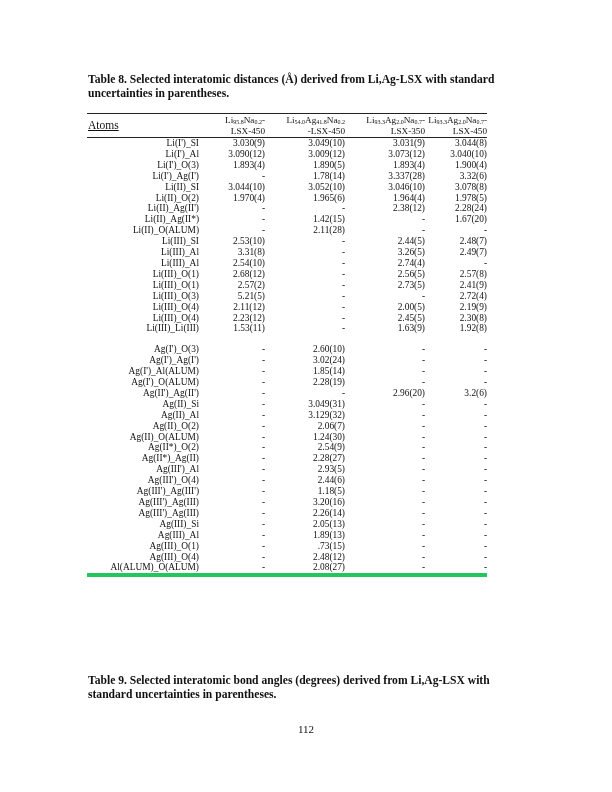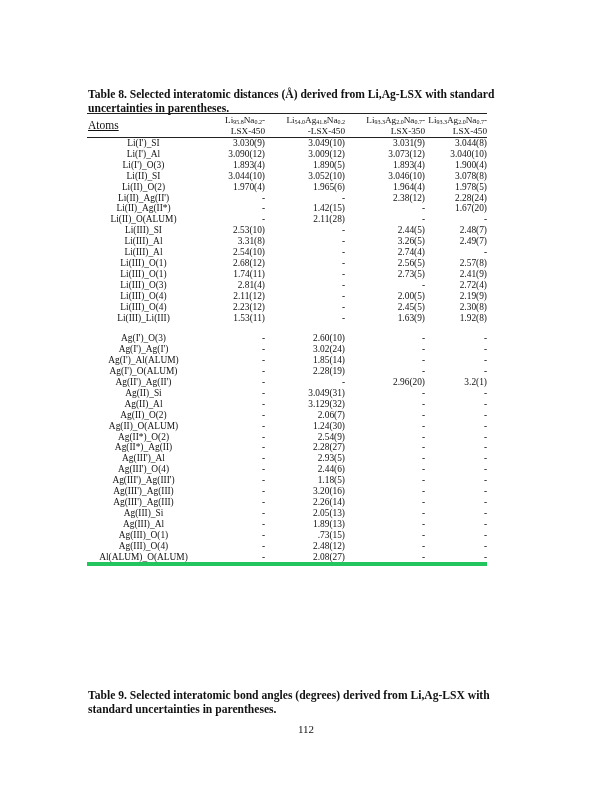--- a/index.html
+++ b/index.html
@@ -1,26 +1,26 @@
 <!DOCTYPE html>
 <html><head>
   <meta charset="utf-8">
   <style>
     html, body { margin: 0; padding: 0; background: #ffffff; }
     body { width: 612px; height: 792px; position: relative; overflow: hidden; color: #111; font-family: "Liberation Serif", "DejaVu Serif", serif; }
-    .caption { position: absolute; left: 88px; width: 440px; font-weight: bold; font-size: 11.6px; line-height: 14px; margin-top: 15px; }
+    .caption { position: absolute; left: 88px; width: 440px; font-weight: bold; font-size: 11.6px; line-height: 14px; }
     #cap8 { top: 73px; }
     #cap9 { top: 674px; }
     table { position: absolute; left: 87px; top: 113px; width: 400px; border-collapse: collapse; font-size: 9.4px; line-height: 10.9px; }
     thead tr th { font-weight: normal; text-align: right; vertical-align: top; padding: 0; border-top: 1px solid #222; border-bottom: 1px solid #222; line-height: 9.5px; padding-top: 2px; padding-bottom: 1px; }
     thead th.atoms { text-align: left; font-size: 11.5px; vertical-align: middle; padding-left: 1px; text-decoration: underline; }
     th .hl { display: block; white-space: nowrap; font-size: 9.2px; }
     th sub { font-size: 6px; vertical-align: baseline; position: relative; top: 1px; }
     td { padding: 0; text-align: right; white-space: nowrap; }
-    td.atom { text-align: center; padding-left: 1px; }
+    td.atom { text-align: right; padding-left: 1px; }
     col.c0 { width: 112px; }
     col.c1 { width: 66px; }
     col.c2 { width: 80px; }
     col.c3 { width: 80px; }
     col.c4 { width: 62px; }
     tr.gap td { height: 10px; }
     tbody tr:last-child td { border-bottom: 4px solid #22c55e; }
     .pagenum { position: absolute; top: 723px; left: 0; width: 612px; text-align: center; font-size: 11px; }
   </style>
 </head>
@@ -73,20 +73,27 @@
         <td>3.040(10)</td>
       </tr>
       <tr>
         <td class="atom">Li(I')_O(3)</td>
         <td>1.893(4)</td>
         <td>1.890(5)</td>
         <td>1.893(4)</td>
         <td>1.900(4)</td>
       </tr>
       <tr>
+        <td class="atom">Li(I')_Ag(I')</td>
+        <td>-</td>
+        <td>1.78(14)</td>
+        <td>3.337(28)</td>
+        <td>3.32(6)</td>
+      </tr>
+      <tr>
         <td class="atom">Li(II)_SI</td>
         <td>3.044(10)</td>
         <td>3.052(10)</td>
         <td>3.046(10)</td>
         <td>3.078(8)</td>
       </tr>
       <tr>
         <td class="atom">Li(II)_O(2)</td>
         <td>1.970(4)</td>
         <td>1.965(6)</td>
@@ -137,28 +144,28 @@
       </tr>
       <tr>
         <td class="atom">Li(III)_O(1)</td>
         <td>2.68(12)</td>
         <td>-</td>
         <td>2.56(5)</td>
         <td>2.57(8)</td>
       </tr>
       <tr>
         <td class="atom">Li(III)_O(1)</td>
-        <td>1.74(11)</td>
+        <td>2.57(2)</td>
         <td>-</td>
         <td>2.73(5)</td>
         <td>2.41(9)</td>
       </tr>
       <tr>
         <td class="atom">Li(III)_O(3)</td>
-        <td>2.81(4)</td>
+        <td>5.21(5)</td>
         <td>-</td>
         <td>-</td>
         <td>2.72(4)</td>
       </tr>
       <tr>
         <td class="atom">Li(III)_O(4)</td>
         <td>2.11(12)</td>
         <td>-</td>
         <td>2.00(5)</td>
         <td>2.19(9)</td>
@@ -210,21 +217,21 @@
         <td>-</td>
         <td>2.28(19)</td>
         <td>-</td>
         <td>-</td>
       </tr>
       <tr>
         <td class="atom">Ag(II')_Ag(II')</td>
         <td>-</td>
         <td>-</td>
         <td>2.96(20)</td>
-        <td>3.2(1)</td>
+        <td>3.2(6)</td>
       </tr>
       <tr>
         <td class="atom">Ag(II)_Si</td>
         <td>-</td>
         <td>3.049(31)</td>
         <td>-</td>
         <td>-</td>
       </tr>
       <tr>
         <td class="atom">Ag(II)_Al</td>

